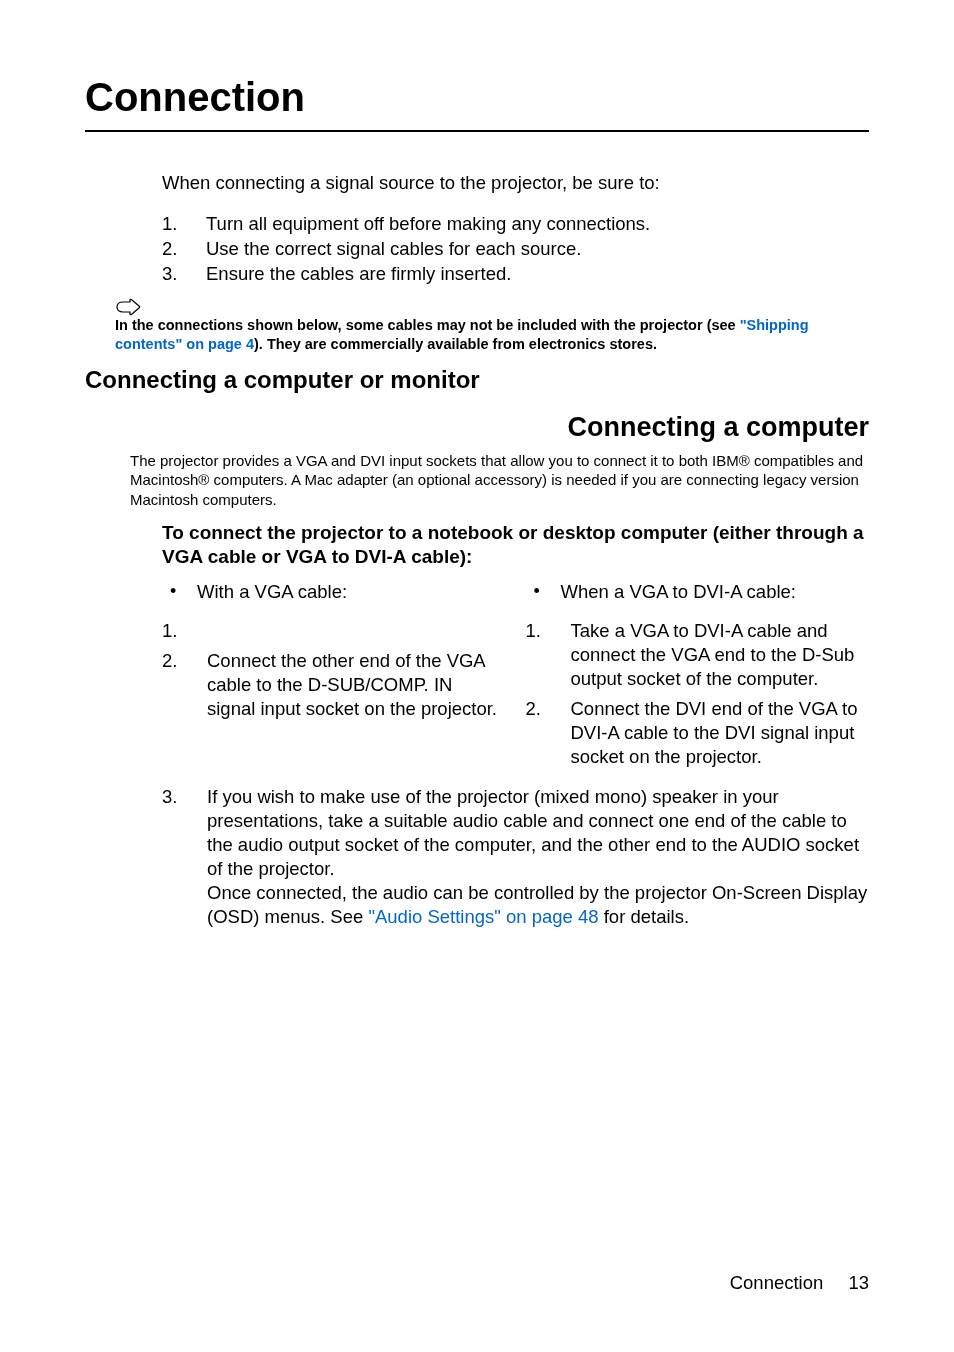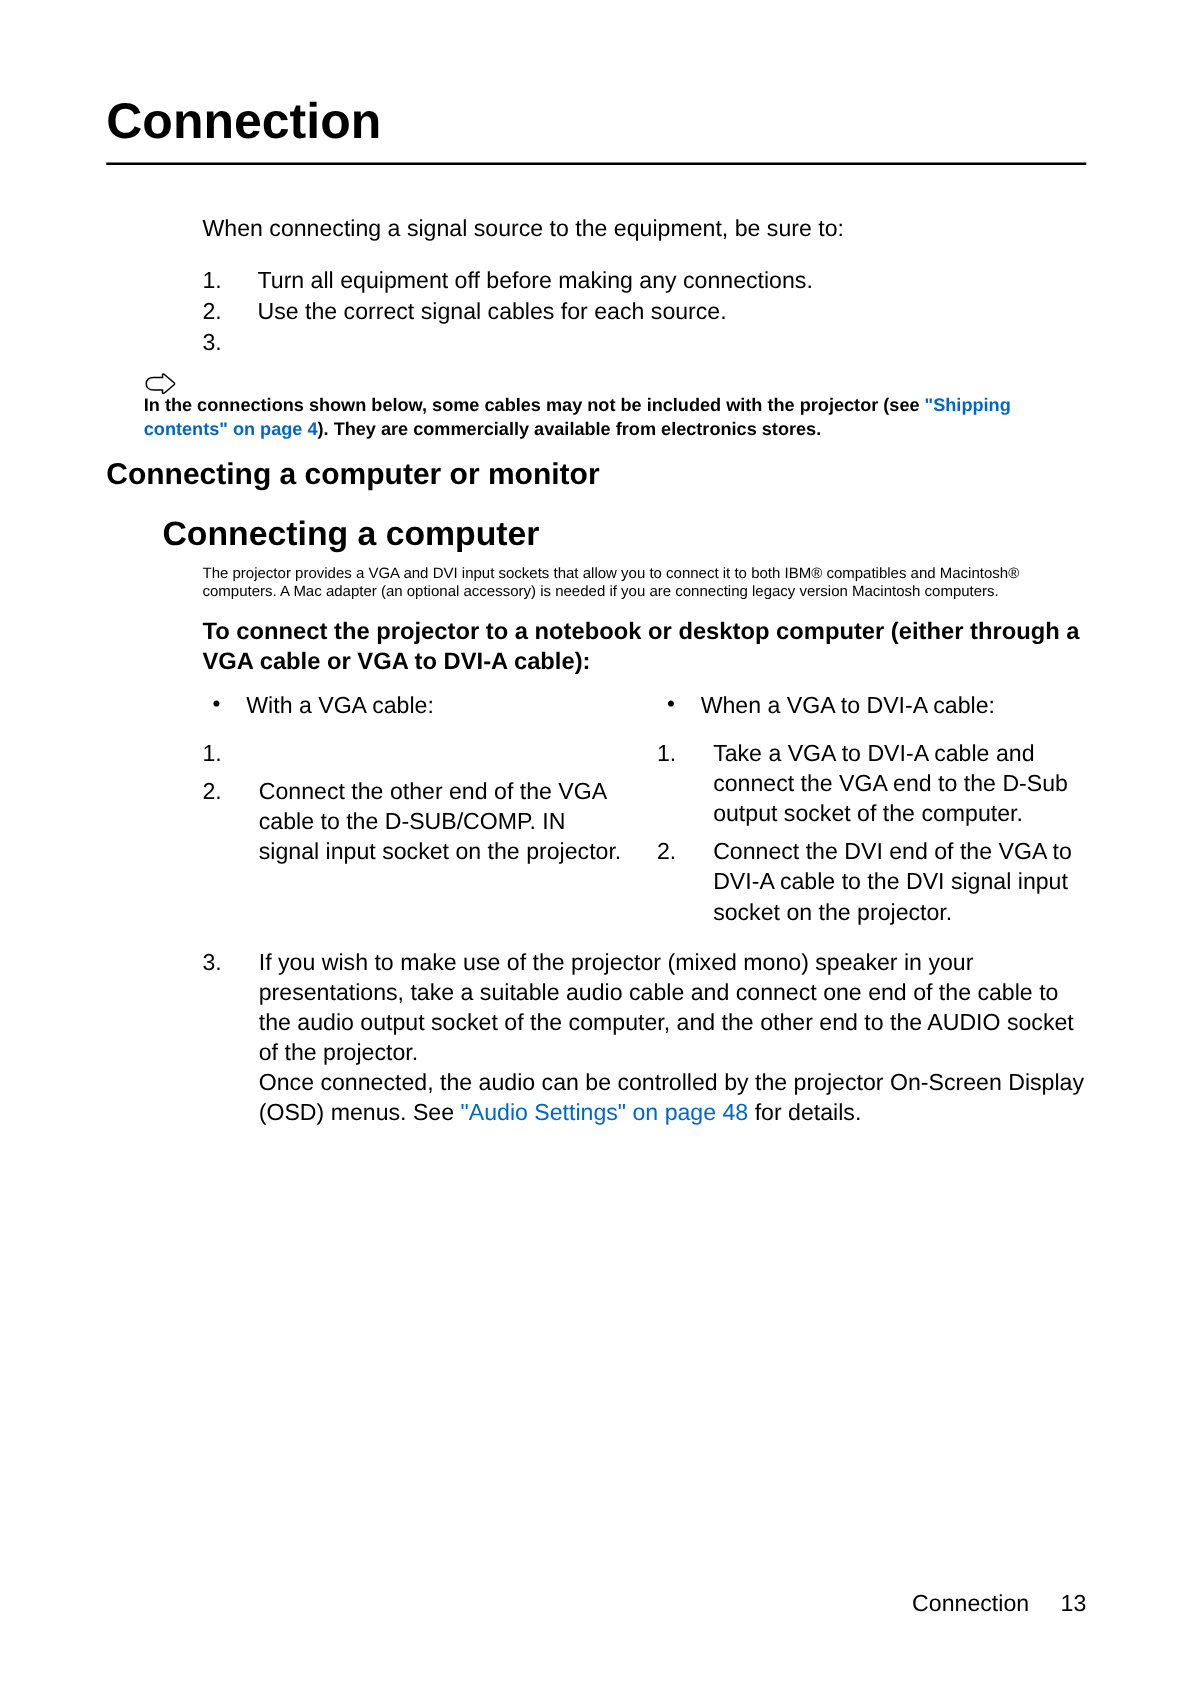--- a/index.html
+++ b/index.html
@@ -67,24 +67,25 @@
     .h2-heading {
       font-size: 24px;
       font-weight: bold;
       margin-bottom: 18px;
     }
     .h3-heading {
       font-size: 27px;
       font-weight: bold;
       margin-left: 45px;
       margin-bottom: 8px;
+      text-align: right;
     }
     .body-para {
-      font-size: 12px;
-      margin-left: 77px;
+      font-size: 15px;
+      margin-left: 45px;
       line-height: 1.3;
       margin-bottom: 12px;
     }
     .sub-heading {
       font-size: 19px;
       font-weight: bold;
       margin-left: 77px;
       line-height: 1.25;
       margin-bottom: 12px;
     }
@@ -149,33 +150,34 @@
     }
     .footer-label {
       margin-right: 20px;
     }
   </style>
 </head>
 <body>
 
 <h1 class="page-title">Connection</h1>
 
-<p class="intro-text">When connecting a signal source to the equipment, be sure to:</p>
+<p class="intro-text">When connecting a signal source to the projector, be sure to:</p>
 
 <div class="intro-list">
   <div class="intro-list-item">
     <span class="intro-list-num">1.</span>
     <span>Turn all equipment off before making any connections.</span>
   </div>
   <div class="intro-list-item">
     <span class="intro-list-num">2.</span>
     <span>Use the correct signal cables for each source.</span>
   </div>
   <div class="intro-list-item">
     <span class="intro-list-num">3.</span>
+    <span>Ensure the cables are firmly inserted.</span>
   </div>
 </div>
 
 <div class="note-block">
   <svg class="note-icon" viewBox="0 0 26 18">
     <path d="M2 9 C2 6 4 4 8 4 L15 4 L15 2 C15 1 16 1 17 2 L24 8 C25 9 25 9 24 10 L17 16 C16 17 15 17 15 16 L15 14 L8 14 C4 14 2 12 2 9 Z" fill="none" stroke="black" stroke-width="1.2"></path>
   </svg>
   <div class="note-text">
     <span>In the connections shown below, some cables may not be included with the projector (see </span><span class="note-link">"Shipping contents" on page 4</span><span>). They are commercially available from electronics stores.</span>
   </div>

